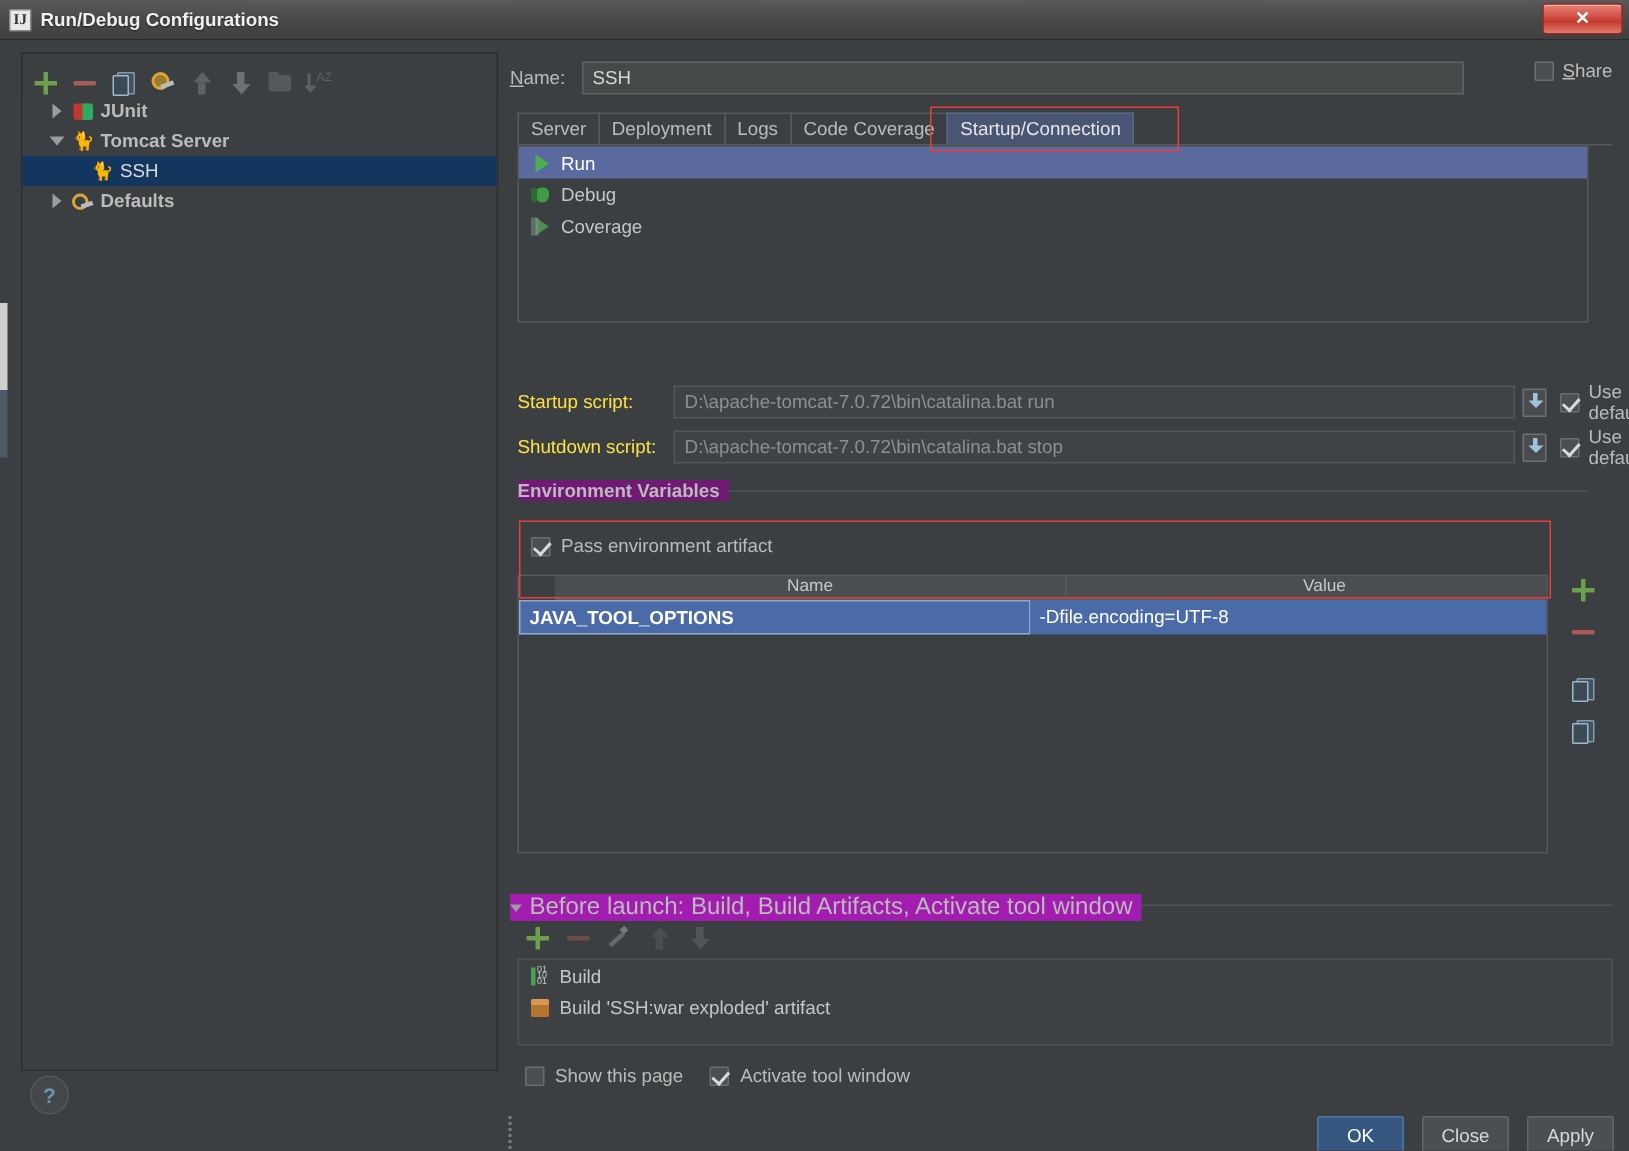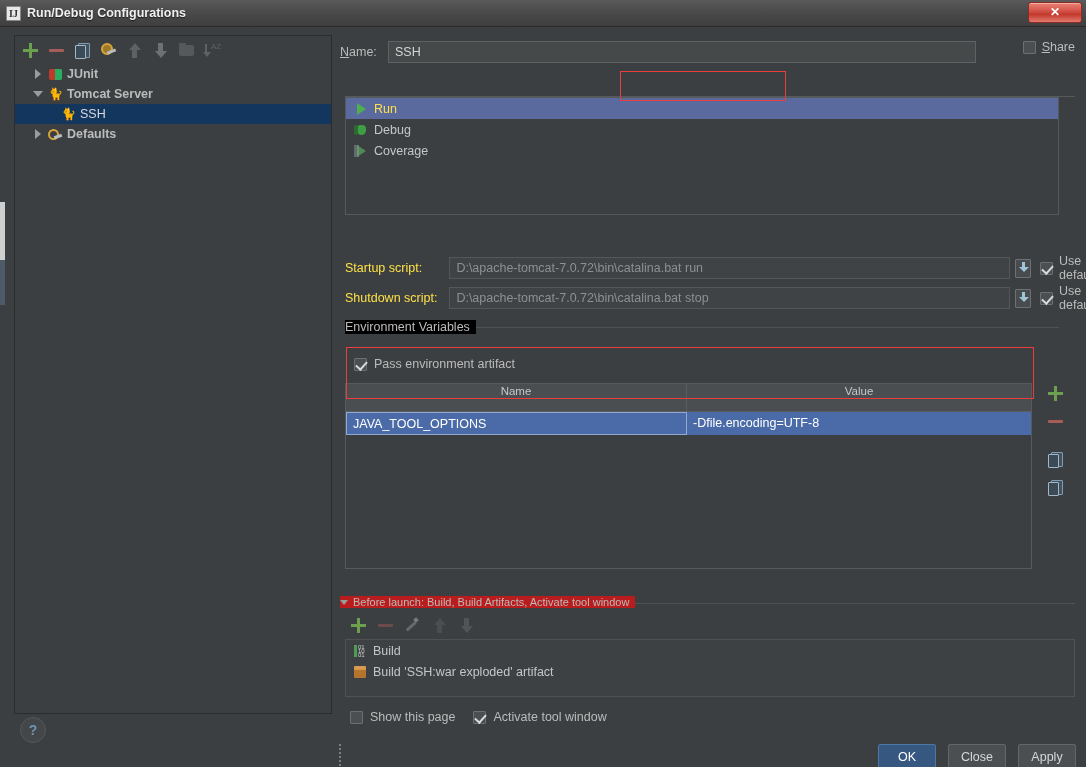--- a/index.html
+++ b/index.html
@@ -53,21 +53,21 @@
     position:absolute;left:0;top:233px;width:5px;height:45px;background:#4e5a68;
   }
 
   
   #left-panel{
     position:absolute;left:14px;top:8px;width:318px;height:679px;
     background:#3c3f41;border:1px solid #2b2b2b;
   }
   #tree-toolbar{
     position:absolute;left:0;top:0;width:316px;height:28px;
-    display:flex;align-items:center;padding-left:7px;gap:9px;
+    display:flex;align-items:flex-end;padding-left:7px;gap:9px;
   }
   .tbtn{width:17px;height:17px;position:relative;cursor:pointer;}
 
   .ic-plus::before,.ic-plus::after{content:"";position:absolute;background:#6ca04e;}
   .ic-plus::before{left:7px;top:1px;width:3px;height:15px;}
   .ic-plus::after{left:1px;top:7px;width:15px;height:3px;}
   .ic-minus::before{content:"";position:absolute;left:1px;top:7px;width:15px;height:3px;background:#a85c57;border-radius:1px;}
   .ic-copy::before{content:"";position:absolute;left:4px;top:1px;width:10px;height:13px;border:1.5px solid #7f9cb5;background:#44525e;border-radius:1px;}
   .ic-copy::after{content:"";position:absolute;left:1px;top:3px;width:9px;height:12px;border:1.5px solid #9fb8cc;background:#3c4a55;border-radius:1px;}
   .ic-wrench{}
@@ -150,21 +150,21 @@
   #tab-underline{
     position:absolute;left:5px;top:61px;width:730px;height:1px;background:#565a5c;
   }
 
   
   #run-list{
     position:absolute;left:5px;top:62px;width:714px;height:118px;
     background:#3c3f41;border:1px solid #555a5c;
   }
   .run-row{height:21px;display:flex;align-items:center;padding-left:8px;gap:6px;font-size:12.5px;color:#c4c6c8;cursor:pointer;}
-  .run-row.sel{background:#5a6a9e;color:#fde047;}
+  .run-row.sel{background:#5a6a9e;color:#ffffff;}
   .ri{width:14px;height:14px;position:relative;flex:0 0 auto;}
   .ic-run::before{content:"";position:absolute;left:3px;top:1px;border-top:6px solid transparent;border-bottom:6px solid transparent;border-left:9px solid #4caf50;}
   .ic-bug::before{content:"";position:absolute;left:3px;top:2px;width:9px;height:10px;background:#3f9d43;border-radius:4px 4px 5px 5px;}
   .ic-bug::after{content:"";position:absolute;left:0px;top:2px;width:4px;height:10px;background:#2d6b30;border-radius:3px;}
   .ic-cov::before{content:"";position:absolute;left:3px;top:1px;border-top:6px solid transparent;border-bottom:6px solid transparent;border-left:9px solid #4e8b52;}
   .ic-cov::after{content:"";position:absolute;left:0px;top:1px;width:5px;height:12px;background:#88999a;opacity:.5;}
 
   
   .script-row{position:absolute;left:5px;height:22px;display:flex;align-items:center;}
   .script-label{width:108px;font-size:12.5px;color:#fde047;}
@@ -174,46 +174,46 @@
   }
   .script-btn{
     width:17px;height:19px;margin-left:5px;background:#484c4e;border:1px solid #6d7174;
     position:relative;cursor:pointer;border-radius:1px;
   }
   .script-btn::before{content:"";position:absolute;left:6px;top:2px;width:3px;height:8px;background:#9fc3d8;}
   .script-btn::after{content:"";position:absolute;left:3px;top:7px;border-left:5px solid transparent;border-right:5px solid transparent;border-top:5px solid #9fc3d8;}
   .usedef{display:flex;align-items:center;gap:6px;margin-left:9px;font-size:12.5px;color:#bbb;cursor:pointer;}
 
   
-  #env-title{position:absolute;left:5px;top:285px;font-size:12.5px;color:#bbb;background:#000000;padding-right:6px;z-index:2;}
+  #env-title{position:absolute;left:5px;top:285px;font-size:12.5px;color:#bbb;background:#701a75;padding-right:6px;z-index:2;font-weight:bold;}
   #env-line{position:absolute;left:5px;top:292px;width:714px;height:1px;background:#4e5254;}
   #pass-env{position:absolute;left:14px;top:322px;display:flex;align-items:center;gap:7px;font-size:12.5px;color:#bbb;cursor:pointer;}
 
   #env-table{
     position:absolute;left:5px;top:348px;width:687px;height:186px;
     background:#3c3f41;border:1px solid #555a5c;
   }
-  #env-head{display:flex;height:28px;background:#4a4e50;border-bottom:1px solid #5a5e60;}
+  #env-head{display:flex;height:16px;background:#4a4e50;border-bottom:1px solid #5a5e60;margin-left:24px;}
   .th{flex:0 0 auto;text-align:center;font-size:11.5px;color:#c6c8ca;line-height:15px;}
   .th.name{width:341px;border-right:1px solid #5a5e60;}
   .th.value{width:344px;}
   .env-row{display:flex;height:23px;}
   .env-row.sel .td{background:#4a6ba8;color:#fff;}
   .td{font-size:12.5px;line-height:22px;padding-left:6px;color:#d6d6d6;overflow:hidden;white-space:nowrap;}
-  .td.name{width:341px;border:1px solid #8fa9cf;}
+  .td.name{width:341px;border:1px solid #8fa9cf;font-weight:bold;}
   .td.value{width:344px;}
 
   #env-side{position:absolute;left:700px;top:348px;width:34px;}
   .side-btn{width:20px;height:22px;margin:2px auto 6px auto;position:relative;cursor:pointer;}
 
   #splitter{position:absolute;left:-9px;top:358px;width:6px;height:24px;}
   #splitter i{display:block;width:2px;height:2px;background:#7a7e80;margin:2px auto;}
 
   
-  #bl-header{position:absolute;left:0px;top:561px;display:flex;align-items:center;gap:5px;background:#b91c1c;padding-right:6px;z-index:2;font-size:11px;color:#bbb;}
+  #bl-header{position:absolute;left:0px;top:561px;display:flex;align-items:center;gap:5px;background:#a21caf;padding-right:6px;z-index:2;font-size:16px;color:#bbb;}
   #bl-header .tw{border-left:4px solid transparent;border-right:4px solid transparent;border-top:5px solid #9a9d9f;}
   #bl-line{position:absolute;left:5px;top:568px;width:730px;height:1px;background:#4e5254;}
   #bl-toolbar{position:absolute;left:10px;top:582px;display:flex;gap:12px;align-items:center;}
   .blb{width:15px;height:15px;position:relative;cursor:pointer;}
   .blb.dis{opacity:.45;}
   .ic-pencil::before{content:"";position:absolute;left:1px;top:8px;width:12px;height:2.5px;background:#9a9d9f;transform:rotate(-42deg);}
   .ic-pencil::after{content:"";position:absolute;left:10px;top:1px;width:4px;height:4px;background:#c2c5c7;transform:rotate(-42deg);}
 
   #bl-list{position:absolute;left:5px;top:604px;width:730px;height:58px;background:#3e4143;border:1px solid #4e5254;}
   .bl-row{height:21px;display:flex;align-items:center;padding-left:7px;gap:6px;font-size:12.5px;color:#c4c6c8;cursor:pointer;}
@@ -296,20 +296,27 @@
 
     <div id="name-row">
       <div id="name-label"><u>N</u>ame:</div>
       <input id="name-input" type="text" value="SSH" style="">
     </div>
     <div id="share-box">
       <span class="cb"></span>
       <span><u>S</u>hare</span>
     </div>
 
+    <div id="tabs">
+      <div class="tab">Server</div>
+      <div class="tab">Deployment</div>
+      <div class="tab">Logs</div>
+      <div class="tab">Code Coverage</div>
+      <div class="tab active">Startup/Connection</div>
+    </div>
     <div id="tab-underline"></div>
 
     <div id="run-list">
       <div class="run-row sel">
         <span class="ri ic-run"></span>
         <span>Run</span>
       </div>
       <div class="run-row">
         <span class="ri ic-bug"></span>
         <span>Debug</span>

